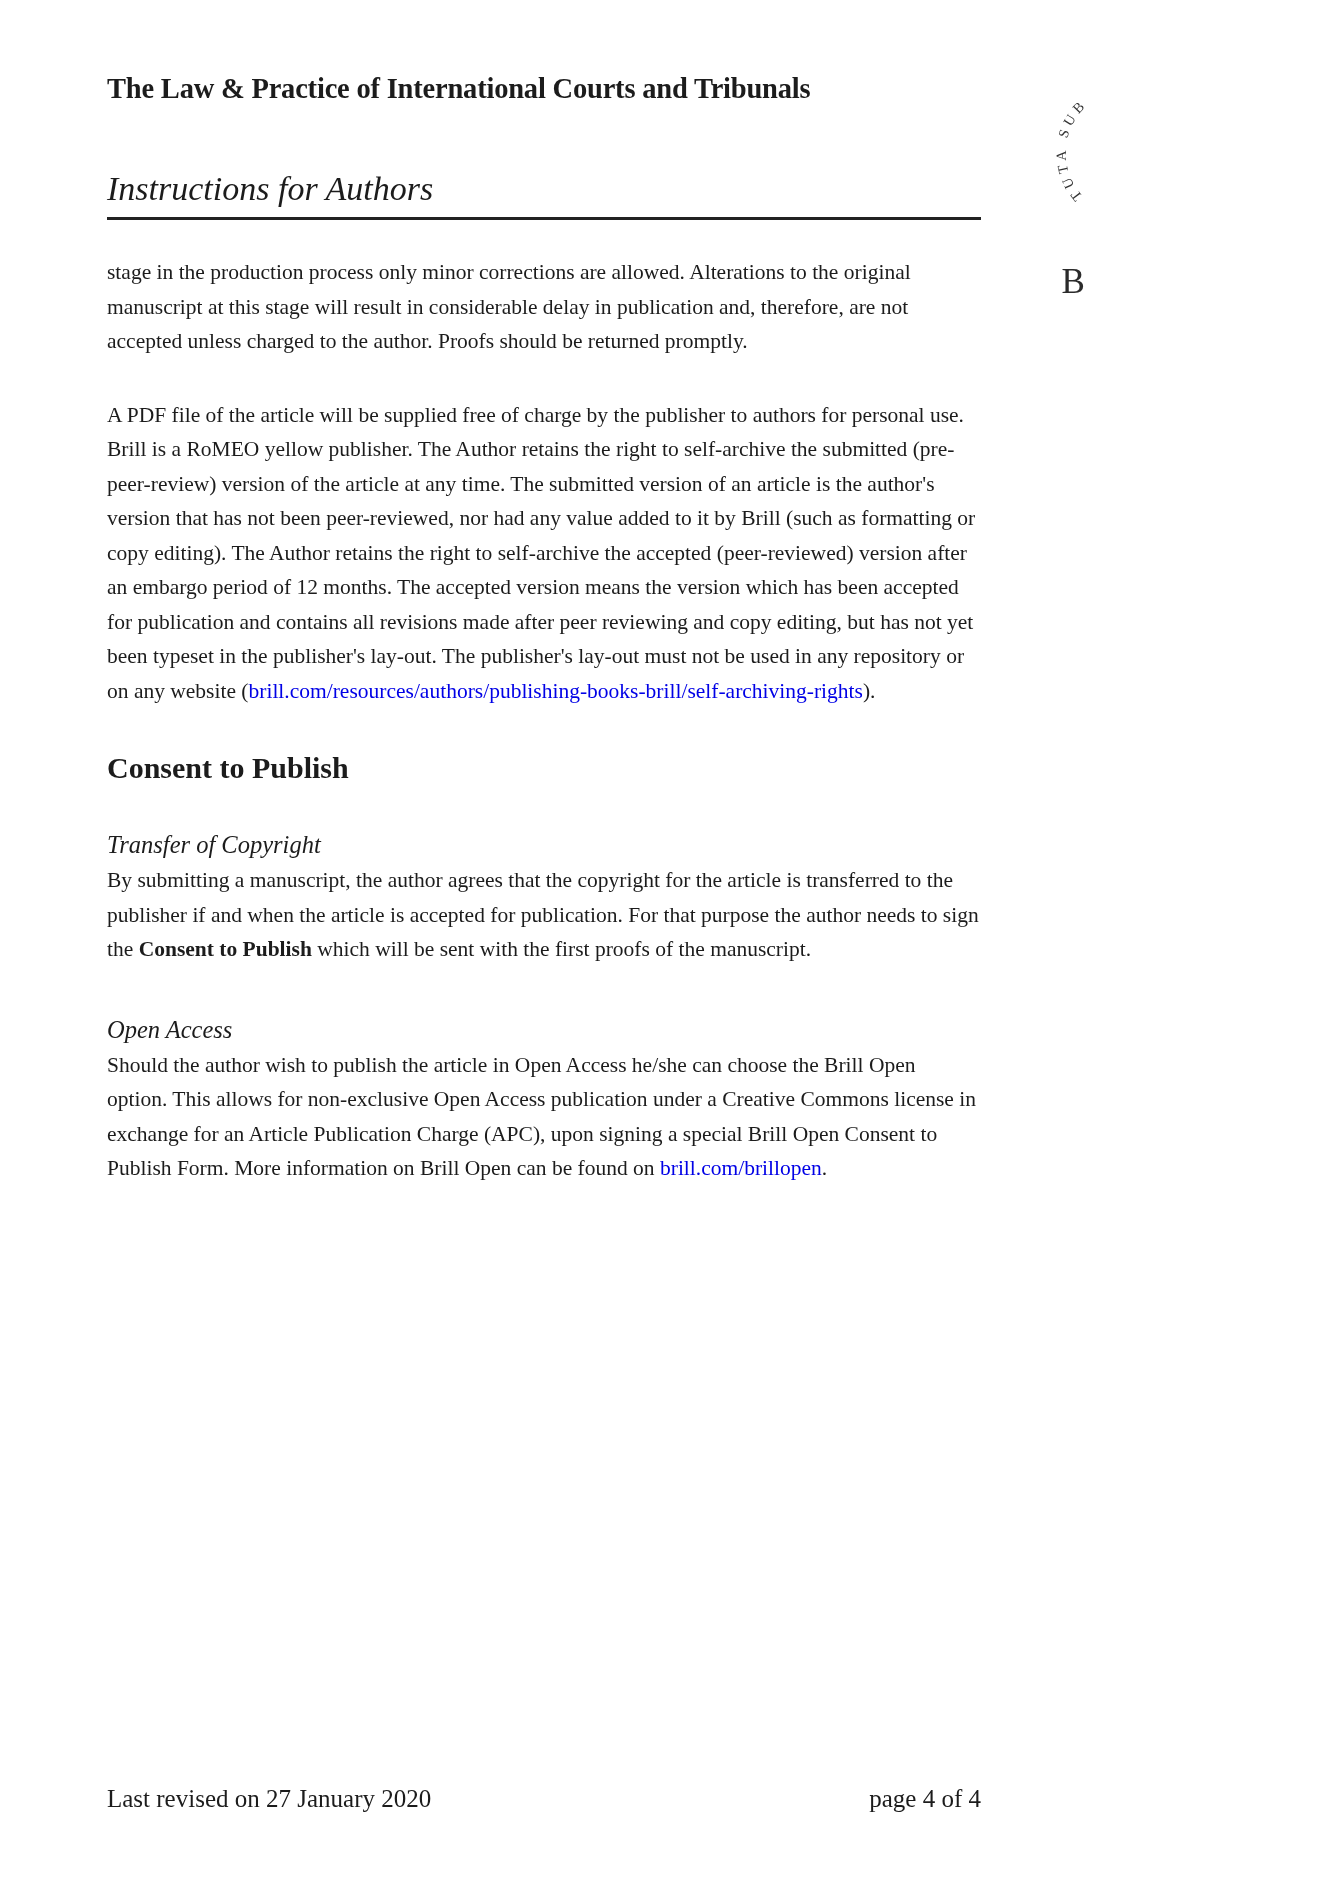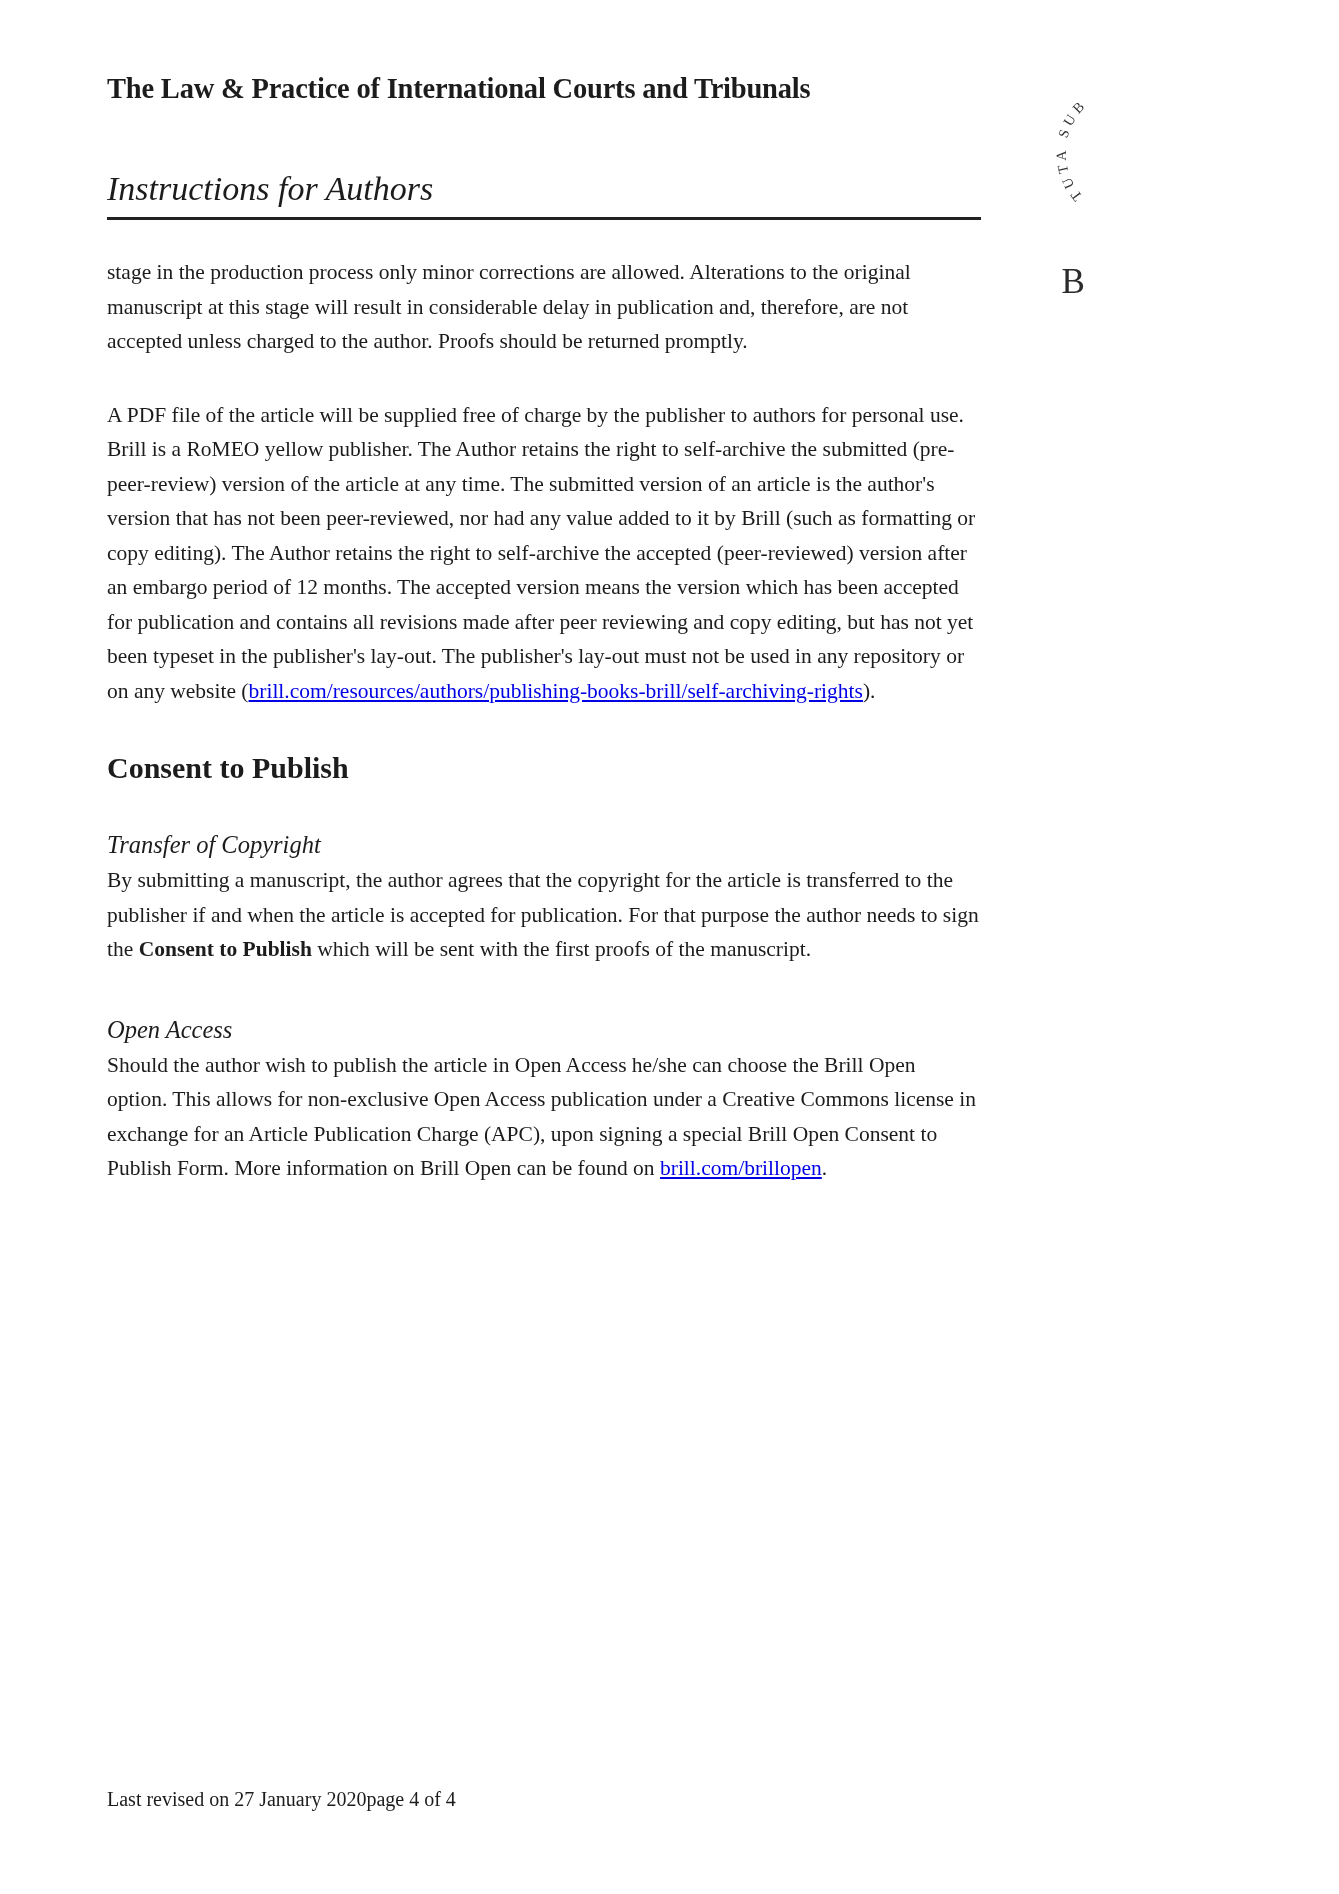--- a/index.html
+++ b/index.html
@@ -75,30 +75,30 @@
   .main-heading {
     font-size: 30px;
     line-height: 37px;
     font-weight: bold;
     margin: 41px 0 0 0;
   }
   .sec-transfer { margin-top: 44px; }
   .sec-openaccess { margin-top: 48px; }
 
   .inline-bold { font-weight: bold; }
-  .link { color: #0101e6; text-decoration: underline; cursor: pointer; }
+  .link { color: #0101e6; cursor: pointer; }
 
   .doc-footer {
     position: absolute;
     left: 107px;
     right: 108px;
     top: 1787px;
     display: flex;
-    justify-content: flex-start;
-    font-size: 20px;
+    justify-content: space-between;
+    font-size: 25px;
     line-height: 24px;
   }
 </style>
 </head>
 <body>
 
 <div class="page">
 
   <header>
     <h1 class="journal-title">The Law &amp; Practice of International Courts and Tribunals</h1>

